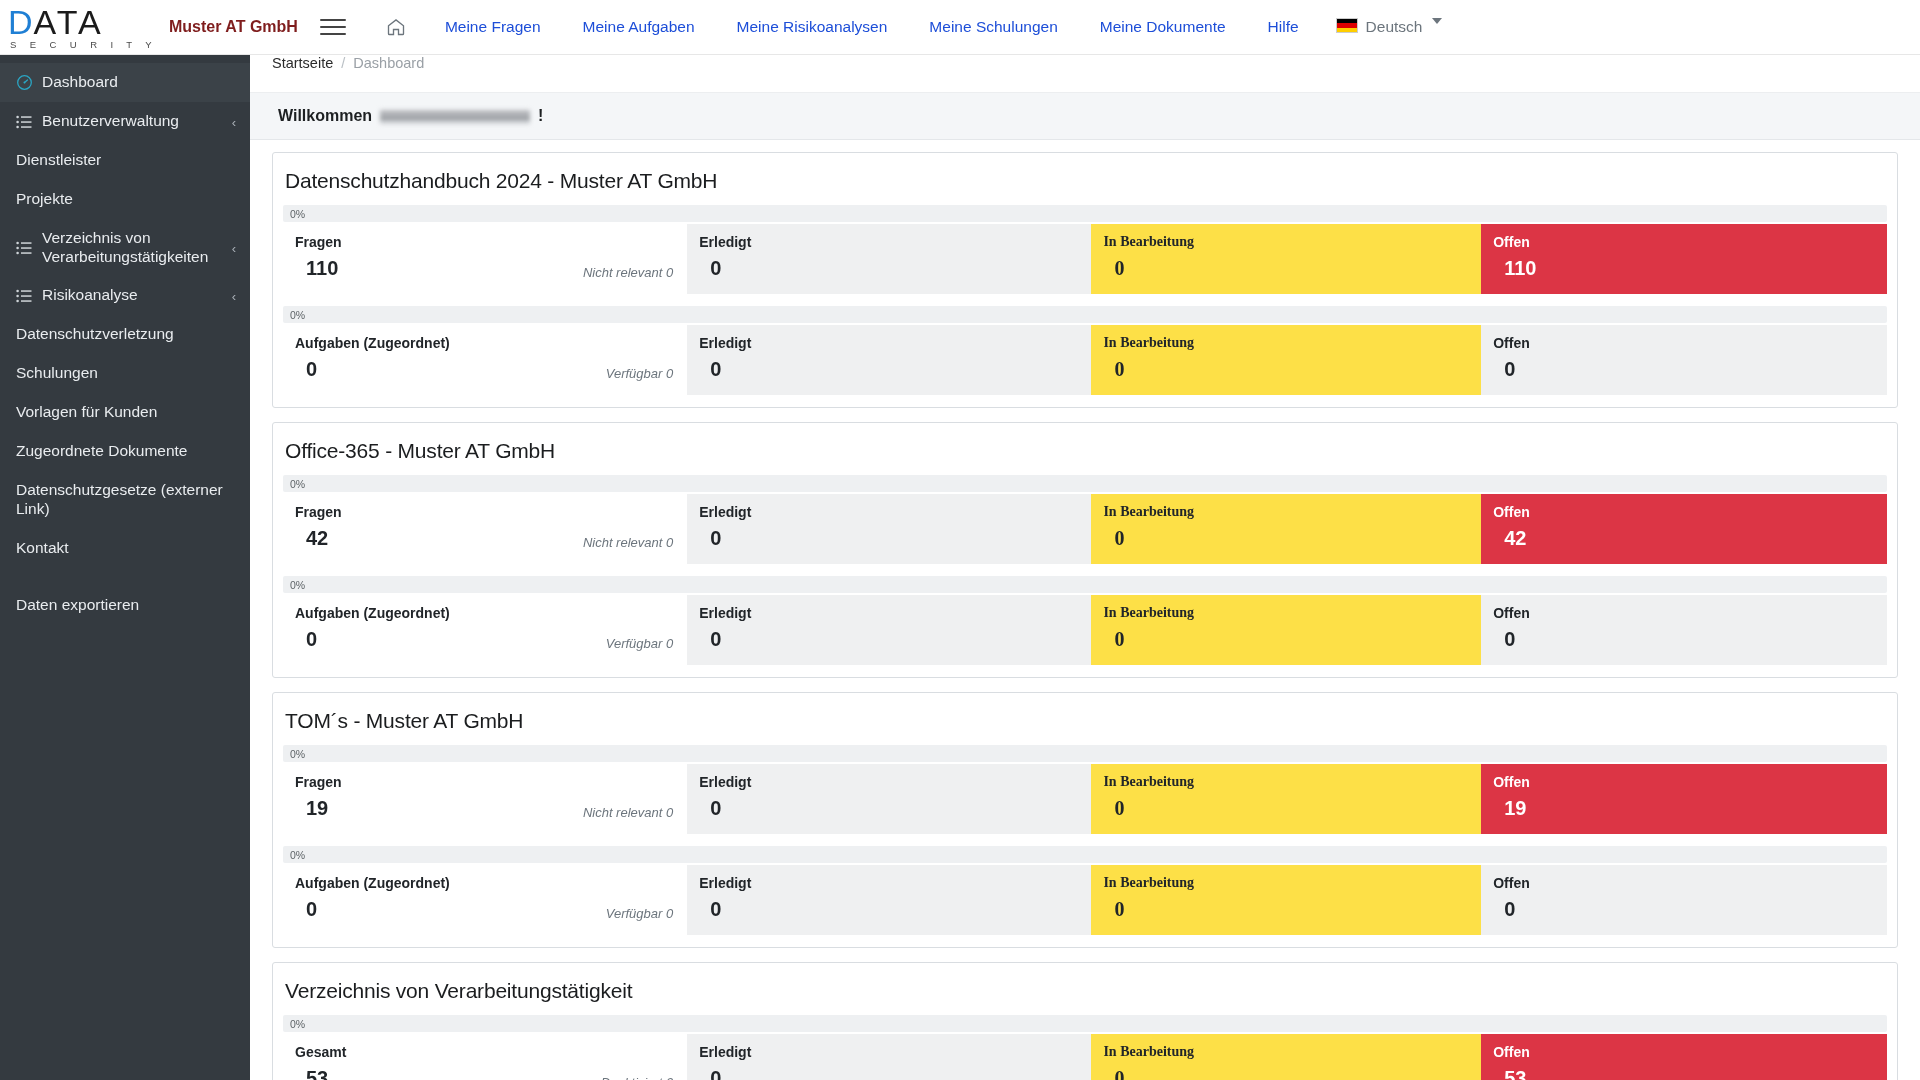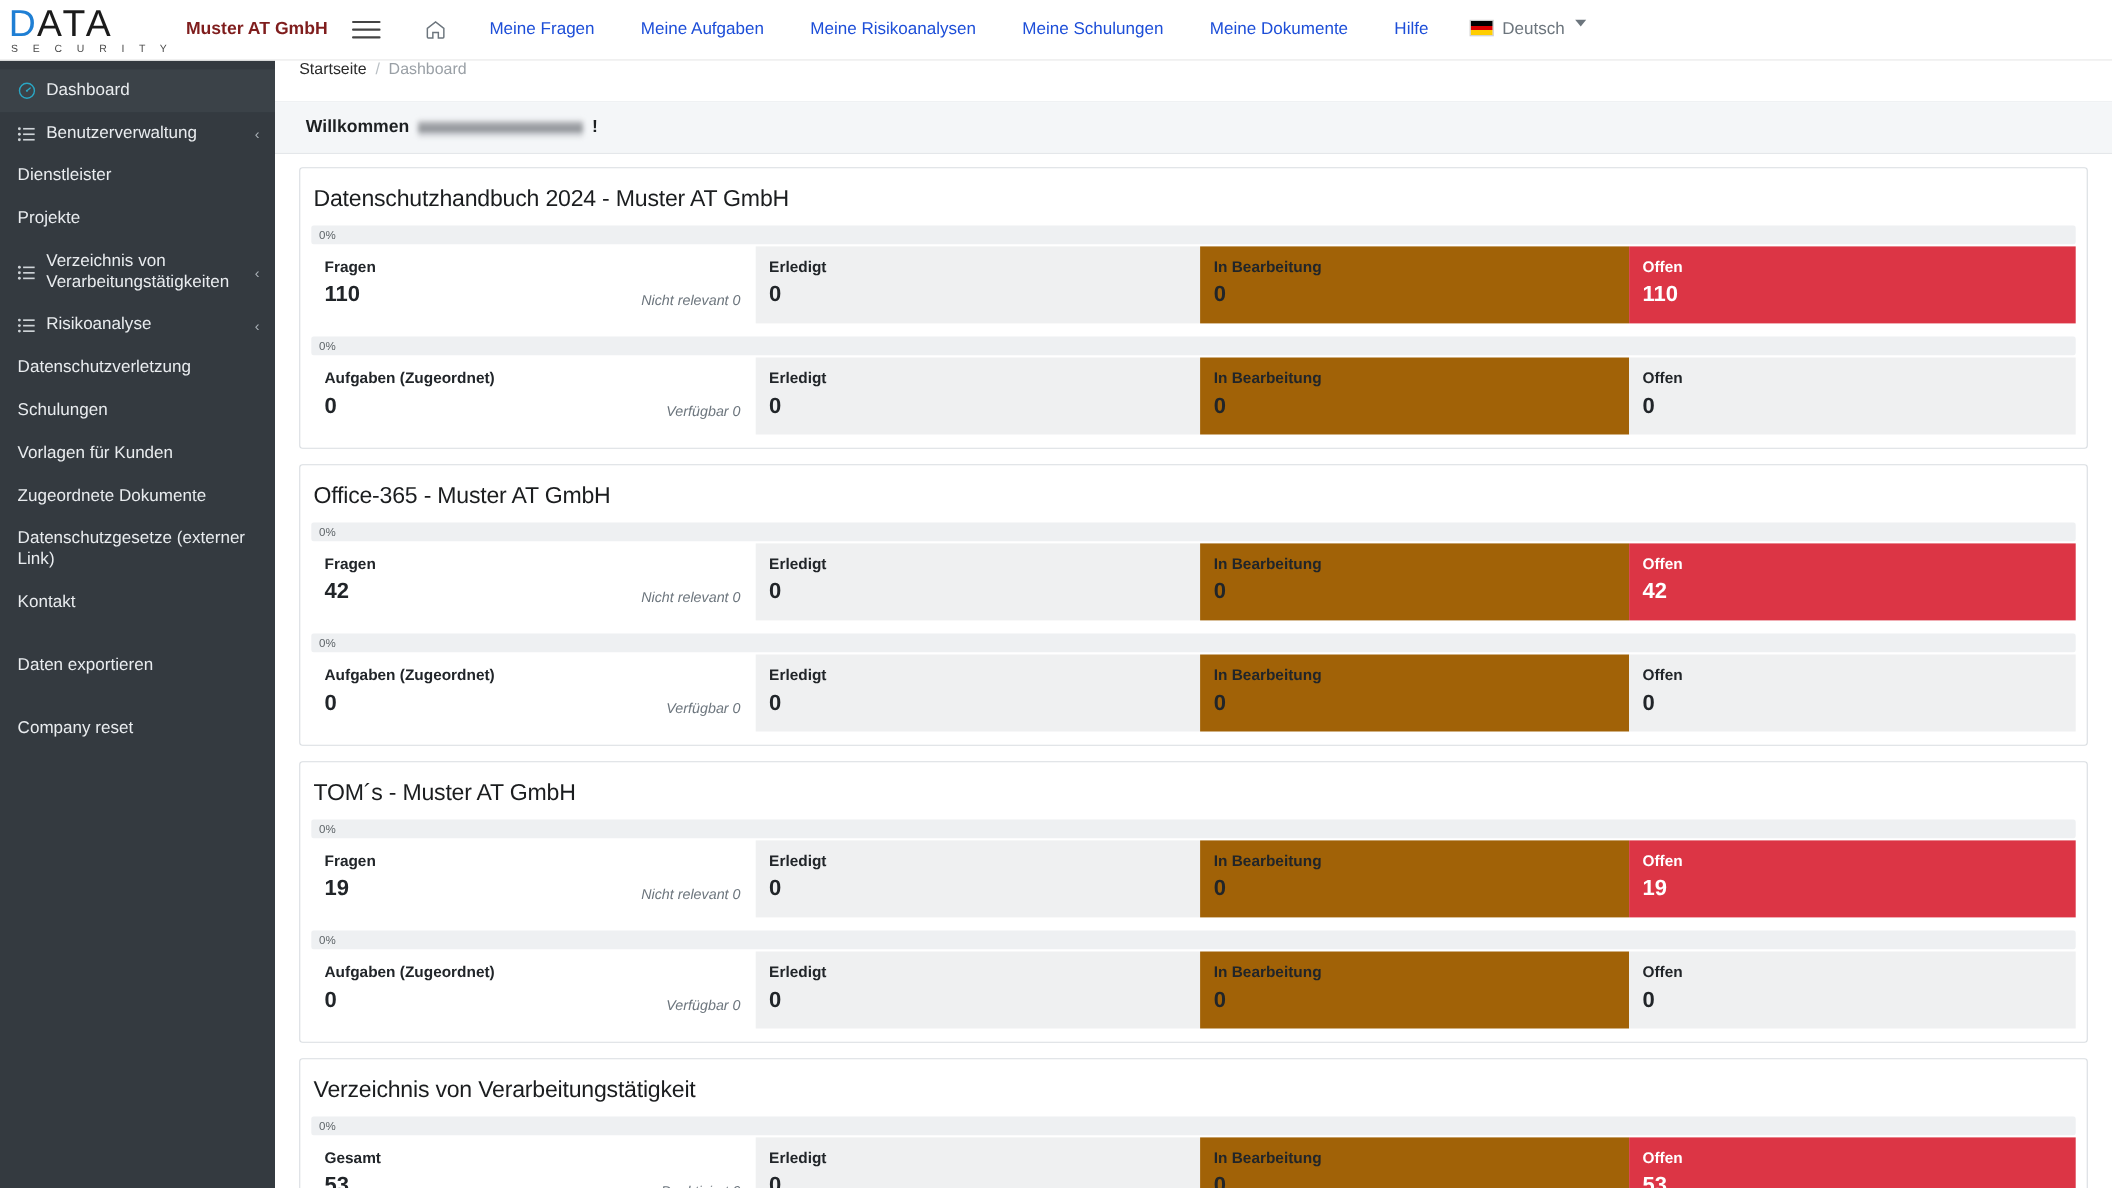--- a/index.html
+++ b/index.html
@@ -160,28 +160,28 @@
   .stat-row {
     display: flex; width: 100%;
   }
   .cell {
     padding: 10px 12px 14px 12px;
     min-height: 62px;
     position: relative;
   }
   .cell.c1 { flex: 0 0 25.2%; background: #ffffff; }
   .cell.c2 { flex: 0 0 25.2%; background: #eff0f1; }
-  .cell.c3 { flex: 0 0 24.3%; background: #a16207; }
+  .cell.c3 { flex: 0 0 24.3%; background: #fde047; font-family: Liberation Serif, serif; }
   .cell.c4 { flex: 1 1 auto; background: #eff0f1; }
   .cell.c4.danger { background: #dc3545; }
   .cell-label {
     font-size: 14px; font-weight: bold; color: #212529; margin-bottom: 7px;
   }
   .cell-value {
-    font-size: 20px; font-weight: bold; color: #212529;
+    font-size: 20px; font-weight: bold; color: #212529; margin-left: 11px;
   }
   .cell.c4.danger .cell-label,
   .cell.c4.danger .cell-value { color: #ffffff; }
   .cell-note {
     position: absolute; right: 14px; bottom: 14px;
     font-size: 13px; font-style: italic; color: #6c757d;
   }
   .block-gap { height: 12px; }
 </style>
 </head>
@@ -312,24 +312,20 @@
       <div class="side-item">
         <span class="ic blank"></span>
         <span class="side-label">Kontakt</span>
       </div>
       <div class="side-gap"></div>
       <div class="side-item">
         <span class="ic blank"></span>
         <span class="side-label">Daten exportieren</span>
       </div>
       <div class="side-gap"></div>
-      <div class="side-item">
-        <span class="ic blank"></span>
-        <span class="side-label">Company reset</span>
-      </div>
     </aside>
 
   <main class="content">
 
     <div class="breadcrumb">
       <span class="crumb">Startseite</span>
       <span class="sep">/</span>
       <span class="crumb muted">Dashboard</span>
     </div>
 

